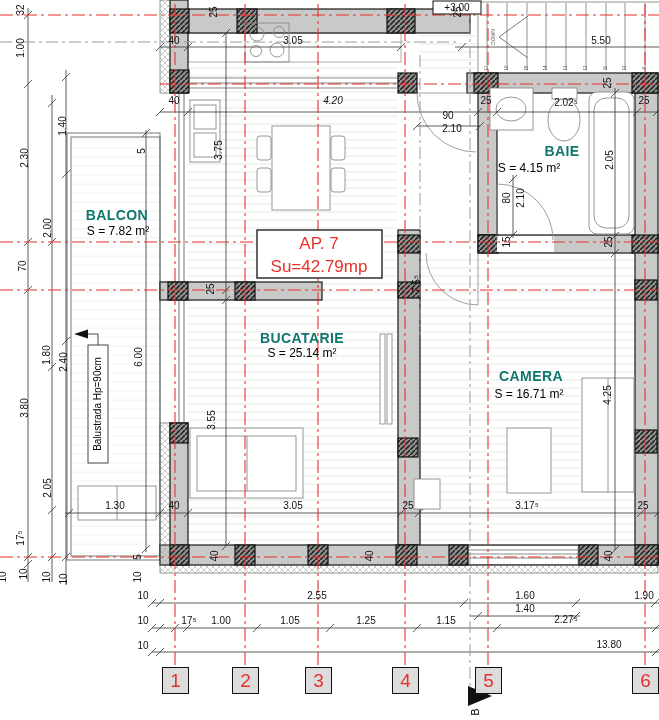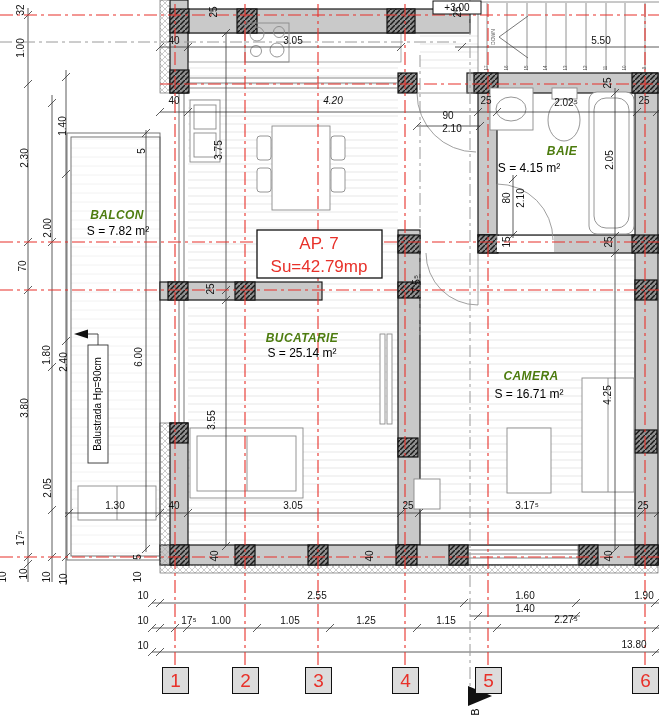--- a/index.html
+++ b/index.html
@@ -2,21 +2,21 @@
 <html><head>
 <meta charset="utf-8">
 <style>
   html,body{margin:0;padding:0;background:#fff;}
   .canvas{position:relative;width:659px;height:720px;background:#ffffff;overflow:hidden;
           font-family:"Liberation Sans",sans-serif;}
   .canvas svg{position:absolute;left:0;top:0;}
   .lbl{position:absolute;transform:translate(-50%,-50%);font-size:10px;color:#111;
        white-space:nowrap;line-height:1;}
   .rot{transform:translate(-50%,-50%) rotate(-90deg);}
-  .room{font-weight:bold;font-size:12px;letter-spacing:.4px;color:#4d7c0f;font-style:italic;}
+  .room{font-weight:bold;font-size:14px;letter-spacing:.4px;color:#0f766e;}
   .area{font-size:12px;color:#000;}
   .red{color:#e8312a;}
   .ap{font-size:17px;}
   .lvl{font-size:10px;}
   .down{font-size:5px;color:#555;transform:translate(-50%,-50%) rotate(-90deg);}
   .step{font-size:4.5px;color:#555;transform:translate(-50%,-50%) rotate(-90deg);}
   .rail{font-size:10px;color:#000;transform:translate(-50%,-50%) rotate(-90deg);}
   .secb{font-size:11px;color:#000;transform:translate(-50%,-50%) rotate(-90deg);}
   .bubble{position:absolute;width:25px;height:25px;background:#dcdcdc;border:1.6px solid #111;
           display:flex;align-items:center;justify-content:center;font-size:19px;color:#e8312a;}
@@ -265,21 +265,21 @@
     <span class="lbl" style="left: 317px; top: 596px;">2.55</span>
     <span class="lbl" style="left: 525px; top: 596px;">1.60</span>
     <span class="lbl" style="left: 644px; top: 596px;">1.90</span>
     <span class="lbl" style="left: 525px; top: 609px;">1.40</span>
     <span class="lbl" style="left: 189px; top: 621px;">17⁵</span>
     <span class="lbl" style="left: 221px; top: 621px;">1.00</span>
     <span class="lbl" style="left: 290px; top: 621px;">1.05</span>
     <span class="lbl" style="left: 366px; top: 621px;">1.25</span>
     <span class="lbl" style="left: 446px; top: 621px;">1.15</span>
     <span class="lbl" style="left: 566px; top: 620px;">2.27⁵</span>
-    <span class="lbl" style="left: 634px; top: 645px; text-align: right;">13.80</span>
+    <span class="lbl" style="left: 609px; top: 645px; text-align: right;">13.80</span>
     <span class="lbl" style="left: 143px; top: 596px;">10</span>
     <span class="lbl" style="left: 143px; top: 621px;">10</span>
     <span class="lbl" style="left: 143px; top: 646px;">10</span>
     <span class="lbl rot" style="left: 21px; top: 10px;">32</span>
     <span class="lbl rot" style="left: 21px; top: 48px;">1.00</span>
     <span class="lbl rot" style="left: 25px; top: 158px;">2.30</span>
     <span class="lbl rot" style="left: 23px; top: 266px;">70</span>
     <span class="lbl rot" style="left: 25px; top: 408px;">3.80</span>
     <span class="lbl rot" style="left: 21px; top: 538px;">17⁵</span>
     <span class="lbl rot" style="left: 24px; top: 574px;">10</span>

